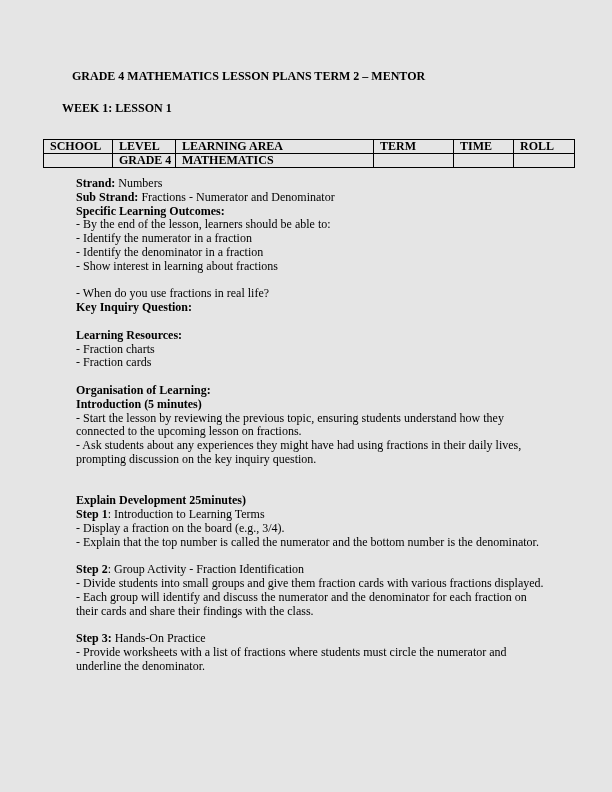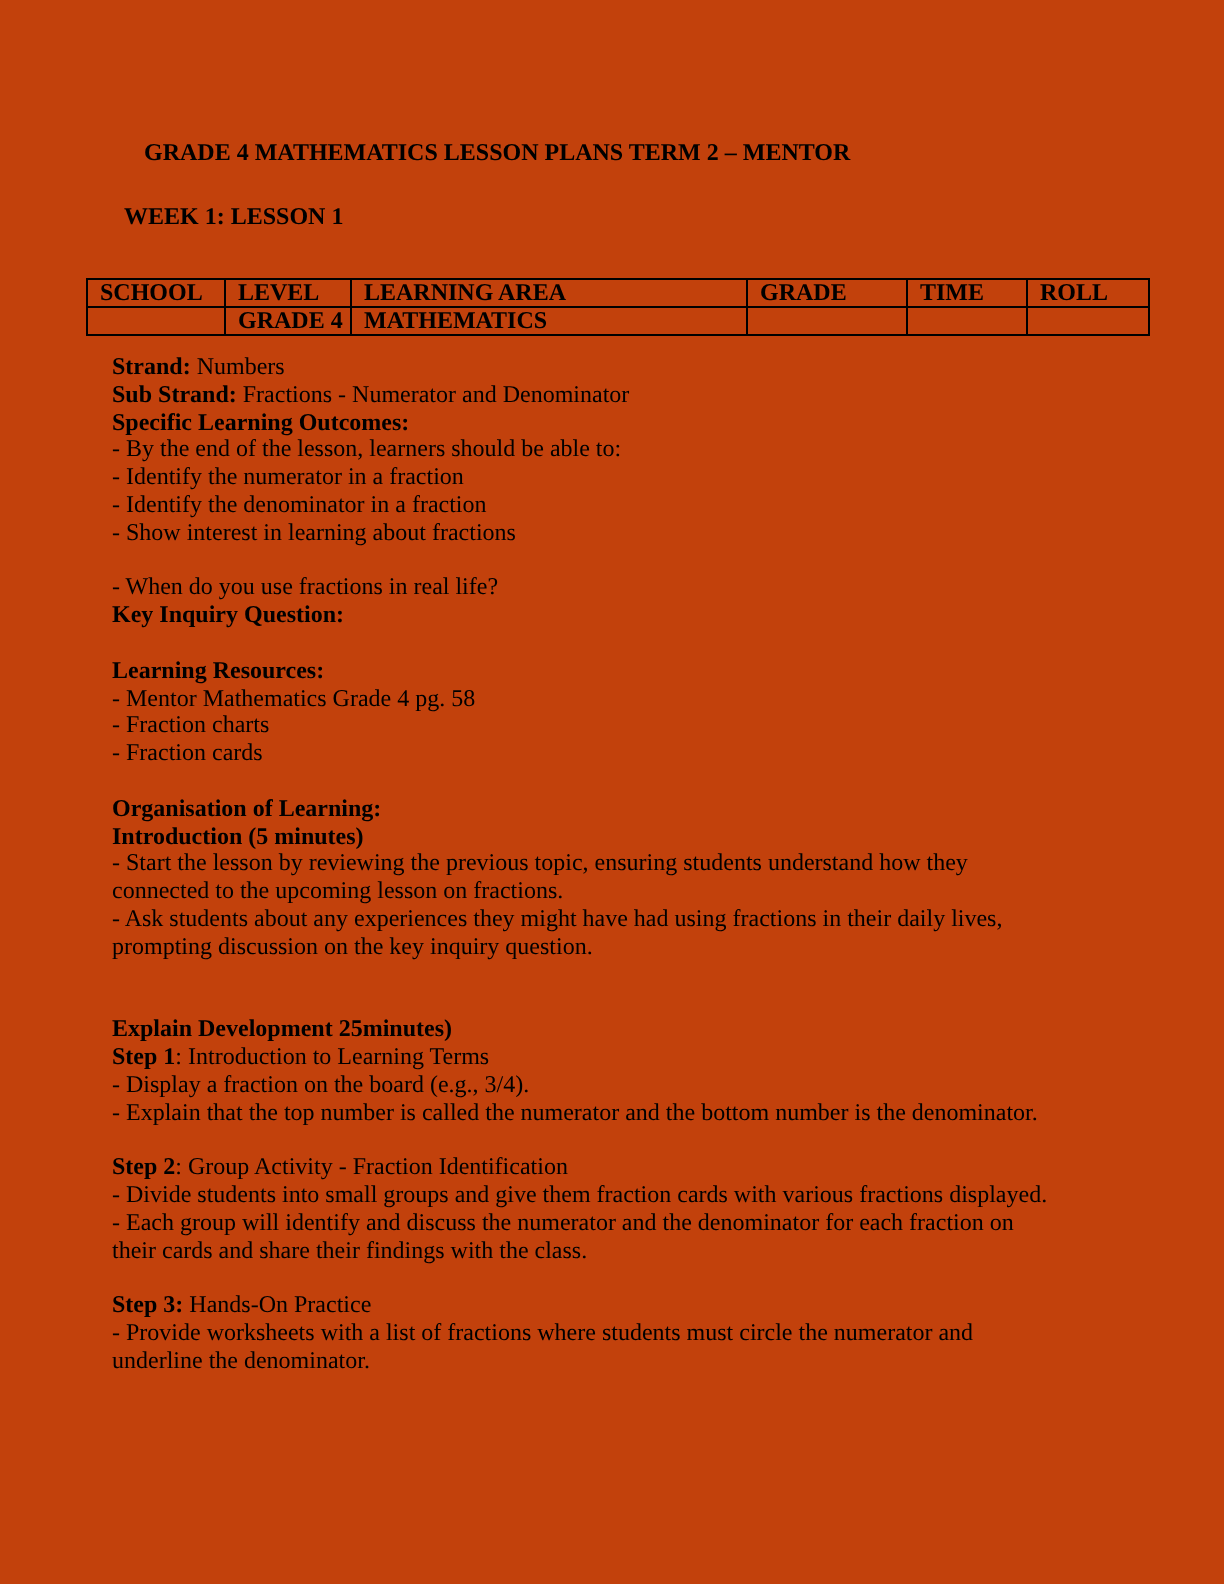--- a/index.html
+++ b/index.html
@@ -1,20 +1,20 @@
 <!DOCTYPE html>
 <html><head>
 <meta charset="utf-8">
 <style>
   html, body { margin: 0; padding: 0; background: #ffffff; }
   .page {
     position: relative;
     width: 612px;
     height: 792px;
-    background: #c2410c;
+    background: #e5e5e5;
     color: #000000;
     font-family: "Liberation Serif", serif;
     font-size: 12px;
     overflow: hidden;
   }
   .doc-title {
     position: absolute;
     left: 72px;
     top: 69px;
     font-weight: bold;
@@ -51,21 +51,21 @@
     white-space: nowrap;
   }
   col.c0 { width: 69px; }
   col.c1 { width: 63px; }
   col.c2 { width: 198px; }
   col.c3 { width: 80px; }
   col.c4 { width: 60px; }
   col.c5 { width: 61px; }
   .content {
     position: absolute;
-    left: 56px;
+    left: 76px;
     top: 177px;
     width: 500px;
   }
   .ln {
     height: 13.8px;
     line-height: 13.8px;
     white-space: nowrap;
   }
   .ln b { font-weight: bold; }
 </style>
@@ -85,21 +85,21 @@
         <col class="c2">
       <col class="c3">
         <col class="c4">
         <col class="c5">
     </colgroup>
     <thead>
       <tr id="info-head">
           <th>SCHOOL</th>
           <th>LEVEL</th>
           <th>LEARNING AREA</th>
-          <th>GRADE</th>
+          <th>TERM</th>
           <th>TIME</th>
           <th>ROLL</th>
         </tr>
     </thead>
     <tbody>
       <tr id="info-row">
           <td></td>
           <td>GRADE 4</td>
           <td>MATHEMATICS</td>
           <td></td>
@@ -115,21 +115,20 @@
       <div class="ln"><b>Specific Learning Outcomes:</b></div>
       <div class="ln"><span>- By the end of the lesson, learners should be able to:</span></div>
       <div class="ln"><span>- Identify the numerator in a fraction</span></div>
       <div class="ln"><span>- Identify the denominator in a fraction</span></div>
       <div class="ln"><span>- Show interest in learning about fractions</span></div>
       <div class="ln"></div>
       <div class="ln"><span>- When do you use fractions in real life?</span></div>
       <div class="ln"><b>Key Inquiry Question:</b></div>
       <div class="ln"></div>
       <div class="ln"><b>Learning Resources:</b></div>
-      <div class="ln"><span>- Mentor Mathematics Grade 4 pg. 58</span></div>
       <div class="ln"><span>- Fraction charts</span></div>
       <div class="ln"><span>- Fraction cards</span></div>
       <div class="ln"></div>
       <div class="ln"><b>Organisation of Learning:</b></div>
       <div class="ln"><b>Introduction (5 minutes)</b></div>
       <div class="ln"><span>- Start the lesson by reviewing the previous topic, ensuring students understand how they</span></div>
       <div class="ln"><span>connected to the upcoming lesson on fractions.</span></div>
       <div class="ln"><span>- Ask students about any experiences they might have had using fractions in their daily lives,</span></div>
       <div class="ln"><span>prompting discussion on the key inquiry question.</span></div>
       <div class="ln"></div>

